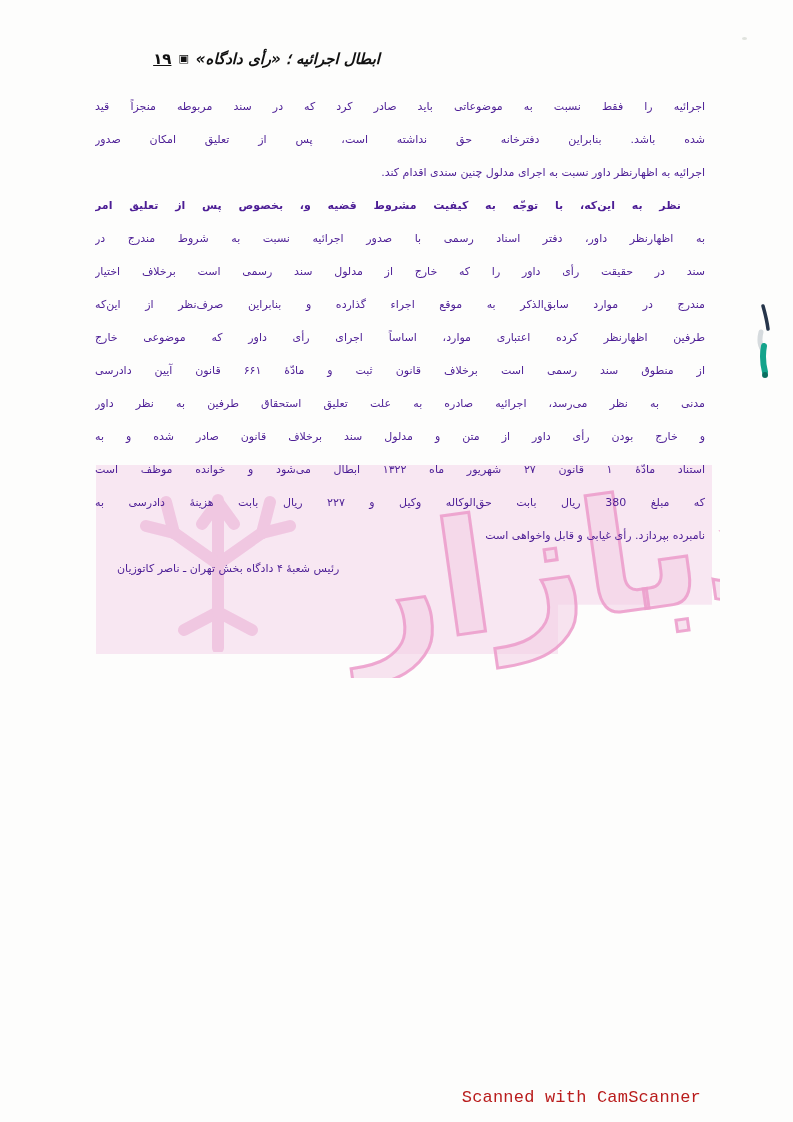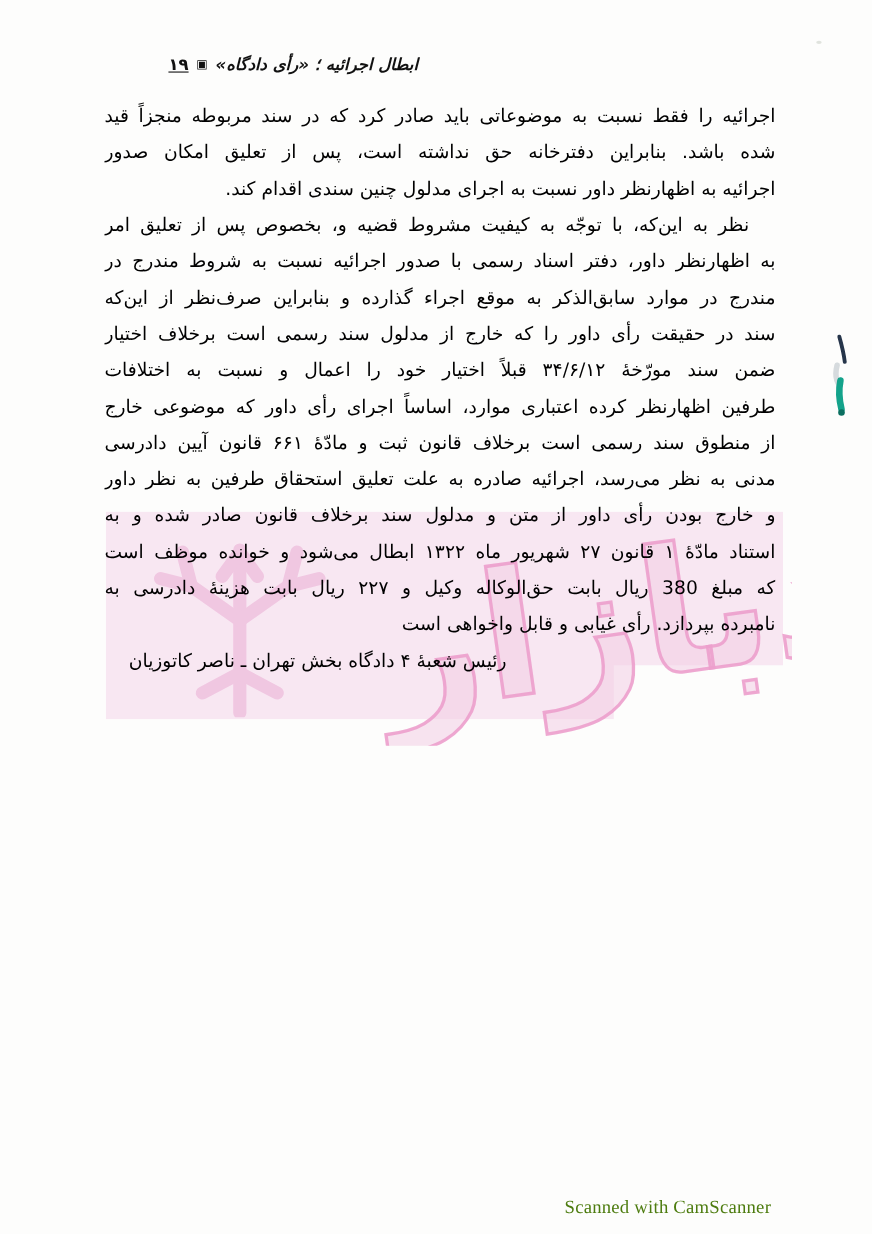--- a/index.html
+++ b/index.html
@@ -38,43 +38,43 @@
     direction:rtl;display:flex;align-items:center;gap:7px;
     font-weight:bold;font-style:italic;font-size:15px;color:#111;
     white-space:nowrap;
   }
   .hbox{font-style:normal;font-size:11px;transform:translateY(-1px);}
   .hnum{font-style:normal;font-weight:bold;text-decoration:underline;}
 
   
   .bodytext{
     position:absolute;top:90px;left:95px;width:610px;z-index:2;
-    direction:rtl;color:#000000;font-size:17px;
+    direction:rtl;color:#4c1d95;font-size:11px;
   }
   .ln{
     height:33px;line-height:33px;overflow:hidden;
     text-align:justify;text-align-last:justify;text-justify:inter-word;
   }
-  .ln-indent{padding-right:24px;}
+  .ln-indent{padding-right:24px;font-weight:bold;}
   .ln-end{text-align:right;text-align-last:right;}
   .sig{
     height:33px;line-height:33px;direction:rtl;
     text-align:left;padding-left:22px;white-space:nowrap;
   }
 
   
   .pen-mark{position:absolute;left:756px;top:302px;width:20px;height:80px;z-index:3;}
   .speck{position:absolute;left:742px;top:37px;width:5px;height:3px;border-radius:50%;
          background:#d8dcd6;opacity:.8;z-index:3;}
 
   
   .scan-footer{
     position:absolute;top:1088px;right:92px;z-index:2;
-    font-family:Liberation Serif, serif;
-    font-size:17px;color:#4d7c0f;letter-spacing:.2px;
+    font-family:Liberation Mono, monospace;
+    font-size:17px;color:#b91c1c;letter-spacing:.2px;
   }
 </style>
 </head>
 <body>
 
 <div class="page">
 
   <div class="watermark">
     <div class="wm-band"></div>
     <svg class="wm-tree" viewBox="0 0 235 180">
@@ -103,23 +103,22 @@
     <span class="hbox">▣</span>
     <span class="hnum">۱۹</span>
   </div>
 
   <div class="bodytext">
     <div class="ln">اجرائیه را فقط نسبت به موضوعاتی باید صادر کرد که در سند مربوطه منجزاً قید</div>
     <div class="ln">شده باشد. بنابراین دفترخانه حق نداشته است، پس از تعلیق امکان صدور</div>
     <div class="ln ln-end">اجرائیه به اظهارنظر داور نسبت به اجرای مدلول چنین سندی اقدام کند.</div>
     <div class="ln ln-indent">نظر به این‌که، با توجّه به کیفیت مشروط قضیه و، بخصوص پس از تعلیق امر</div>
     <div class="ln">به اظهارنظر داور، دفتر اسناد رسمی با صدور اجرائیه نسبت به شروط مندرج در</div>
+    <div class="ln">سند در حقیقت رأی داور را که خارج از مدلول سند رسمی است برخلاف اختیار</div>
     <div class="ln">مندرج در موارد سابق‌الذکر به موقع اجراء گذارده و بنابراین صرف‌نظر از این‌که</div>
-    <div class="ln">سند در حقیقت رأی داور را که خارج از مدلول سند رسمی است برخلاف اختیار</div>
-    <div class="ln">ضمن سند مورّخهٔ ۳۴/۶/۱۲ قبلاً اختیار خود را اعمال و نسبت به اختلافات</div>
     <div class="ln">طرفین اظهارنظر کرده اعتباری موارد، اساساً اجرای رأی داور که موضوعی خارج</div>
     <div class="ln">از منطوق سند رسمی است برخلاف قانون ثبت و مادّهٔ ۶۶۱ قانون آیین دادرسی</div>
     <div class="ln">مدنی به نظر می‌رسد، اجرائیه صادره به علت تعلیق استحقاق طرفین به نظر داور</div>
     <div class="ln">و خارج بودن رأی داور از متن و مدلول سند برخلاف قانون صادر شده و به</div>
     <div class="ln">استناد مادّهٔ ۱ قانون ۲۷ شهریور ماه ۱۳۲۲ ابطال می‌شود و خوانده موظف است</div>
     <div class="ln">که مبلغ 380 ریال بابت حق‌الوکاله وکیل و ۲۲۷ ریال بابت هزینهٔ دادرسی به</div>
     <div class="ln ln-end">نامبرده بپردازد. رأی غیابی و قابل واخواهی است</div>
     <div class="sig">رئیس شعبهٔ ۴ دادگاه بخش تهران ـ ناصر کاتوزیان</div>
   </div>
 

